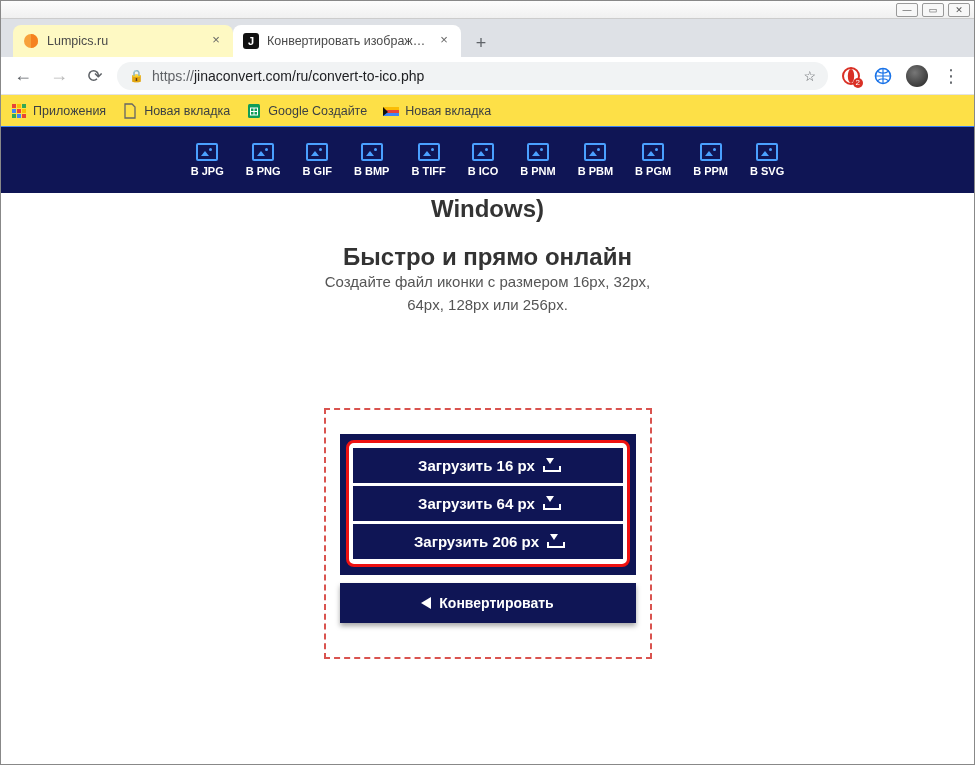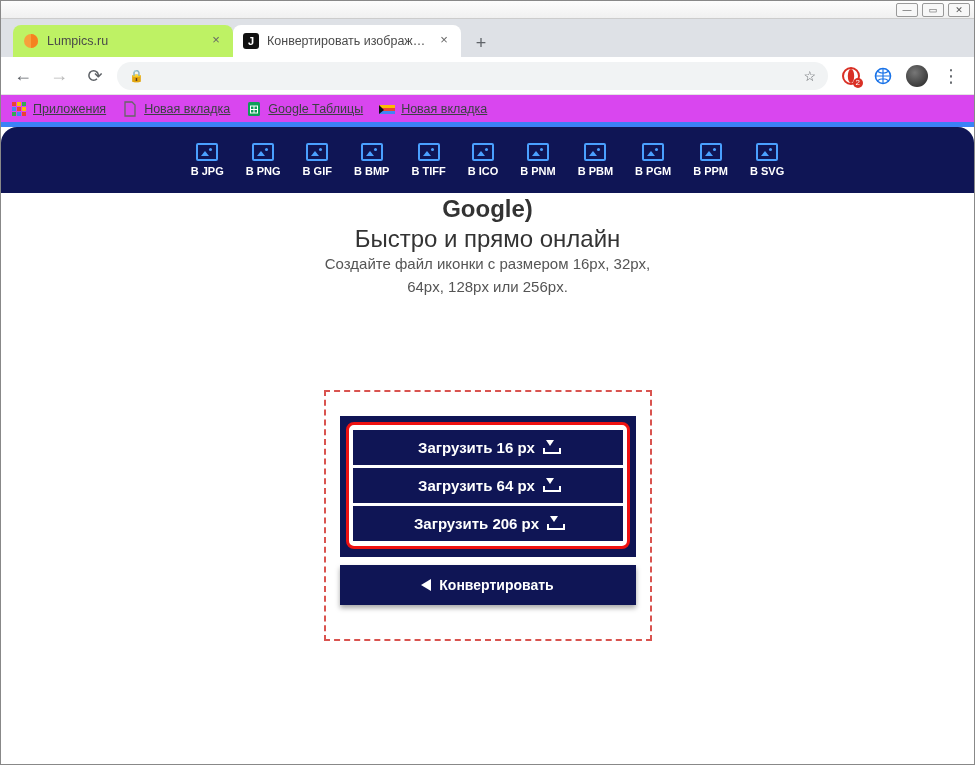--- a/index.html
+++ b/index.html
@@ -38,21 +38,21 @@
     height: 38px;
     background: #dee1e6;
     display: flex;
     align-items: flex-end;
     padding-left: 12px;
   }
   .tab {
     height: 32px;
     min-width: 220px;
     max-width: 228px;
-    background: #bef264;
+    background: #fef9c3;
     border-radius: 8px 8px 0 0;
     display: flex;
     align-items: center;
     padding: 0 10px;
     font-size: 12.5px;
     color: #4a4a4a;
     gap: 8px;
     position: relative;
   }
   .tab.active { background: #fff; }
@@ -88,39 +88,37 @@
   .omnibox .url-secure { color:#606367; }
   .omnibox .url-rest { color:#202124; }
   .addr-right { display:flex; align-items:center; gap:14px; padding:0 6px; }
   .ext-icon { width:18px; height:18px; display:inline-flex; align-items:center; justify-content:center; position:relative; }
   .badge { position:absolute; bottom:-3px; right:-3px; background:#d93025; color:#fff; font-size:8px; border-radius:6px; padding:0 3px; line-height:10px; }
   .avatar { width:22px; height:22px; border-radius:50%; background:radial-gradient(circle at 40% 35%, #777, #222); }
   .kebab { font-size:18px; color:#5f6368; }
   
   .bookmarks {
     height:32px;
-    background:#d946ef;
-    border-bottom:5px solid #3b82f6;
+    background:#fde047;
+    border-bottom:1px solid #3b82f6;
     display:flex;
     align-items:center;
     padding:0 10px;
     gap:16px;
     font-size:12.5px;
     color:#3c4043;
-    text-decoration:underline;
   }
   .bm { display:flex; align-items:center; gap:6px; }
   .bm .ic { width:16px; height:16px; display:inline-flex; align-items:center; justify-content:center; }
   
   .page {
     position:absolute;
     top:126px; left:0; right:0; bottom:0;
     background:#fff;
     overflow:hidden;
-    border-radius:16px;
   }
   
   .sitenav {
     height:66px;
     background:#0f1555;
     display:flex;
     align-items:center;
     justify-content:center;
     gap:22px;
   }
@@ -141,21 +139,21 @@
     border-right:4px solid transparent;
     border-bottom:5px solid #4aa0ff;
   }
   .fmt .ficon::after {
     content:""; position:absolute; right:4px; top:3px;
     width:3px; height:3px; background:#4aa0ff; border-radius:50%;
   }
   
   .headline { text-align:center; margin-top:2px; }
   .headline h1 { font-size:24px; font-weight:700; color:#333; }
-  .headline h2 { font-size:24px; font-weight:400; color:#333; margin-top:2px; }
+  .headline h2 { font-size:24px; font-weight:700; color:#333; margin-top:20px; }
   .headline p { font-size:15px; color:#555; margin-top:0; line-height:1.5; }
   
   .dropzone {
     width:328px;
     margin:92px auto 0;
     border:2px dashed #d9534f;
     padding:24px 14px 34px;
   }
   .panel {
     background:#0f1555;
@@ -247,20 +245,23 @@
   </div>
   <div class="newtab">+</div>
 </div>
 
 <div class="addr-row">
   <div class="nav-btn">←</div>
   <div class="nav-btn disabled">→</div>
   <div class="nav-btn">⟳</div>
   <div class="omnibox">
     <span class="lock">🔒</span>
+    <span>
+      <span class="url-secure">https://</span><span class="url-rest">jinaconvert.com/ru/convert-to-ico.php</span>
+    </span>
     <span style="flex:1"></span>
     <span style="color:#606367;">☆</span>
   </div>
   <div class="addr-right">
     <span class="ext-icon">
       <svg width="18" height="18">
           <circle cx="9" cy="9" r="8" fill="none" stroke="#d93025" stroke-width="2"></circle>
           <ellipse cx="9" cy="9" rx="3.2" ry="7" fill="#d93025"></ellipse>
         </svg>
       <span class="badge">2</span>
@@ -302,21 +303,21 @@
     <span>Новая вкладка</span>
   </div>
   <div class="bm">
     <span class="ic">
       <svg width="14" height="16">
           <rect x="1" y="1" width="12" height="14" rx="1.5" fill="#0f9d58"></rect>
           <rect x="3.5" y="5" width="7" height="7" fill="none" stroke="#fff" stroke-width="1"></rect>
           <path d="M7 5v7M3.5 8.5h7" stroke="#fff" stroke-width="1"></path>
         </svg>
     </span>
-    <span>Google Таблицы</span>
+    <span>Google Создайте</span>
   </div>
   <div class="bm">
     <span class="ic">
       <svg width="16" height="14">
           <rect x="0" y="3" width="16" height="3" fill="#fbbc04"></rect>
           <rect x="0" y="6" width="16" height="3" fill="#ea4335"></rect>
           <rect x="0" y="9" width="16" height="3" fill="#4285f4"></rect>
           <path d="M0 3l5 5-5 4z" fill="#111"></path>
         </svg>
     </span>
@@ -366,21 +367,21 @@
         <span class="ficon"></span>
         <span>В PPM</span>
       </div>
     <div class="fmt">
         <span class="ficon"></span>
         <span>В SVG</span>
       </div>
   </div>
 
   <div class="headline">
-    <h1>Google)</h1>
+    <h1>Windows)</h1>
     <h2>Быстро и прямо онлайн</h2>
     <p>
       <span>Создайте файл иконки с размером 16px, 32px,</span><br>
       <span>64px, 128px или 256px.</span>
     </p>
   </div>
 
   <div class="dropzone">
     <div class="panel">
       <div class="highlight-group">

